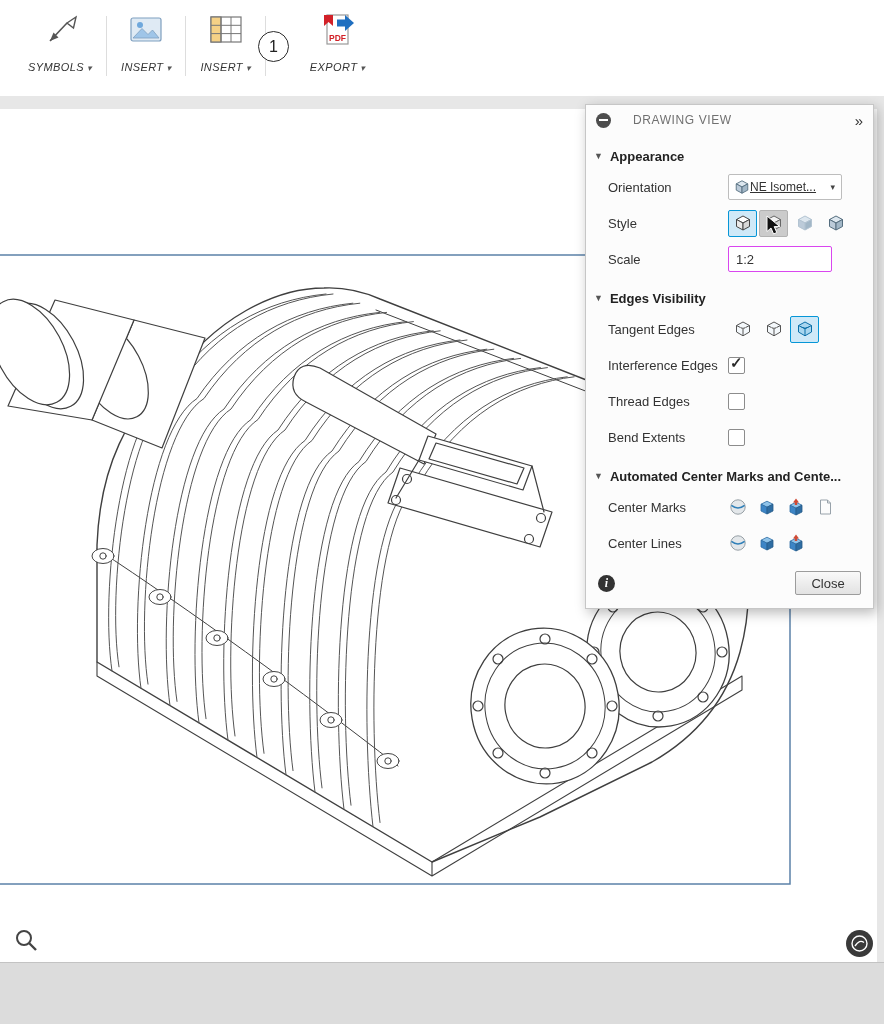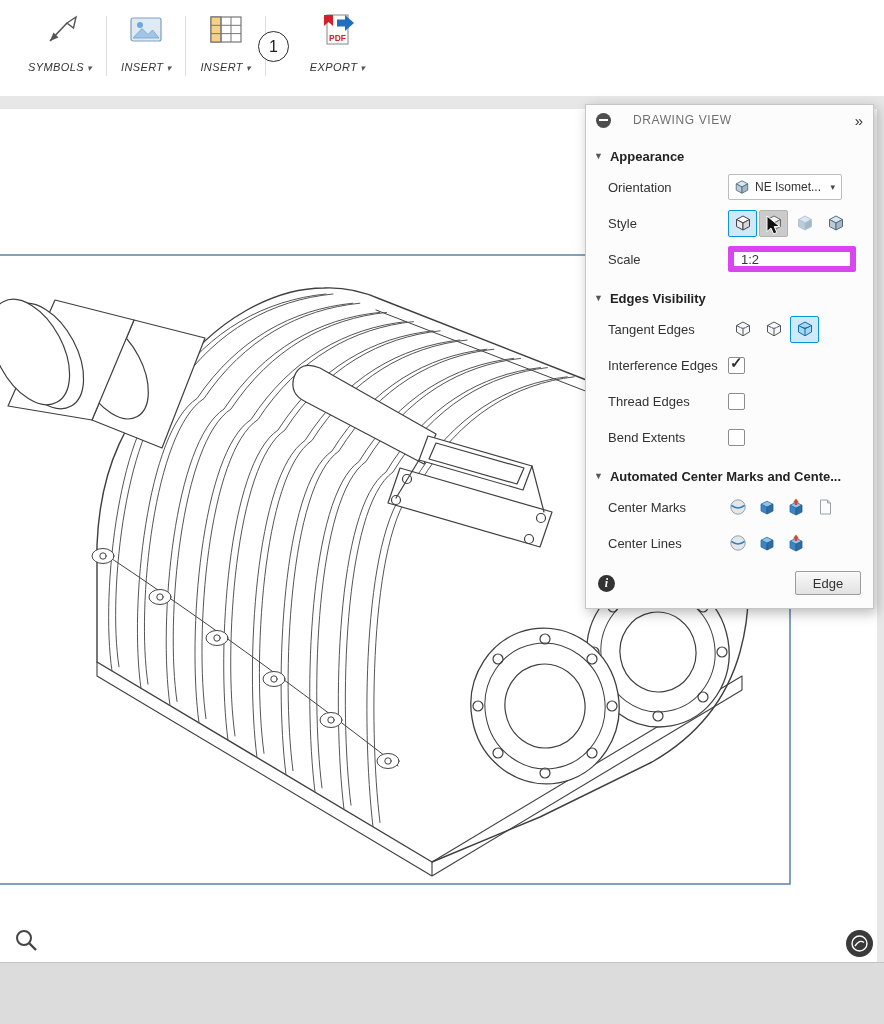--- a/index.html
+++ b/index.html
@@ -31,23 +31,23 @@
   .panel-collapse{font-size:15px;color:#333;cursor:pointer;line-height:1;}
   .sec-header{display:flex;align-items:center;height:26px;padding:0 8px;font-weight:bold;font-size:13px;color:#222;margin-top:8px;cursor:pointer;white-space:nowrap;overflow:hidden;}
   .sec-header .tri{font-size:9px;color:#555;margin-right:7px;}
   .row{display:flex;align-items:center;height:36px;padding:0 8px 0 22px;font-size:13px;color:#333;}
   .row .rlabel{width:120px;flex:none;white-space:nowrap;}
   .controls{display:flex;align-items:center;gap:2px;position:relative;}
   .iconbtn{width:27px;height:25px;display:flex;align-items:center;justify-content:center;border:1px solid transparent;border-radius:2px;cursor:pointer;}
   .iconbtn.selected{background:#cfe9f8;border-color:#0696d7;}
   .iconbtn.hovered{background:#cbcbcb;border-color:#b2b2b2;}
   .dropdown{width:114px;height:26px;border:1px solid #bdbdbd;background:#fff;display:flex;align-items:center;padding:0 5px;border-radius:2px;cursor:pointer;box-sizing:border-box;}
-  .dropdown .dtext{flex:1;font-size:12px;color:#333;margin-left:5px;white-space:nowrap;overflow:hidden;}
+  .dropdown .dtext{flex:1;font-size:12px;color:#333;white-space:nowrap;overflow:hidden;text-decoration:underline;}
   .dropdown .darr{font-size:9px;color:#444;margin:0 1px;}
-  .textinput{width:128px;height:26px;border:6px solid #d946ef;font-size:13px;padding:0 7px;color:#333;font-family:"Liberation Sans",sans-serif;box-sizing:border-box;border-radius:2px;}
+  .textinput{width:104px;height:26px;border:1px solid #d946ef;font-size:13px;padding:0 7px;color:#333;font-family:"Liberation Sans",sans-serif;box-sizing:border-box;border-radius:2px;}
   .checkbox{width:15px;height:15px;border:1px solid #8c8c8c;background:#fff;border-radius:2px;position:relative;cursor:pointer;}
   .checkbox .chk{display:none;position:absolute;left:1px;top:-4px;font-size:15px;color:#2b2b2b;font-weight:bold;}
   .checkbox[data-checked="true"] .chk{display:block;}
   .cicon{width:20px;height:20px;margin-right:7px;display:flex;align-items:center;justify-content:center;cursor:pointer;}
   .panel-footer{display:flex;align-items:center;justify-content:space-between;padding:10px 12px 13px;}
   .info-icon{width:17px;height:17px;border-radius:50%;background:#333;color:#fff;font-size:12px;display:flex;align-items:center;justify-content:center;font-weight:bold;font-family:"Liberation Serif",serif;font-style:italic;cursor:pointer;}
   .close-btn{width:66px;height:24px;background:linear-gradient(#f9f9f9,#e2e2e2);border:1px solid #9c9c9c;border-radius:2px;font-size:13px;color:#333;font-family:"Liberation Sans",sans-serif;cursor:pointer;}
   .cursor-arrow{position:absolute;left:38px;top:5px;z-index:2;pointer-events:none;}
 </style>
 </head>
@@ -442,15 +442,15 @@
       <span class="cicon">
           <svg width="18" height="18" viewBox="0 0 18 18">
             <use href="#iblockarrow"></use>
           </svg>
         </span>
     </div>
   </div>
 
   <div class="panel-footer">
     <span class="info-icon">i</span>
-    <button class="close-btn">Edge</button>
+    <button class="close-btn">Close</button>
   </div>
 </div>
 
 </body></html>

